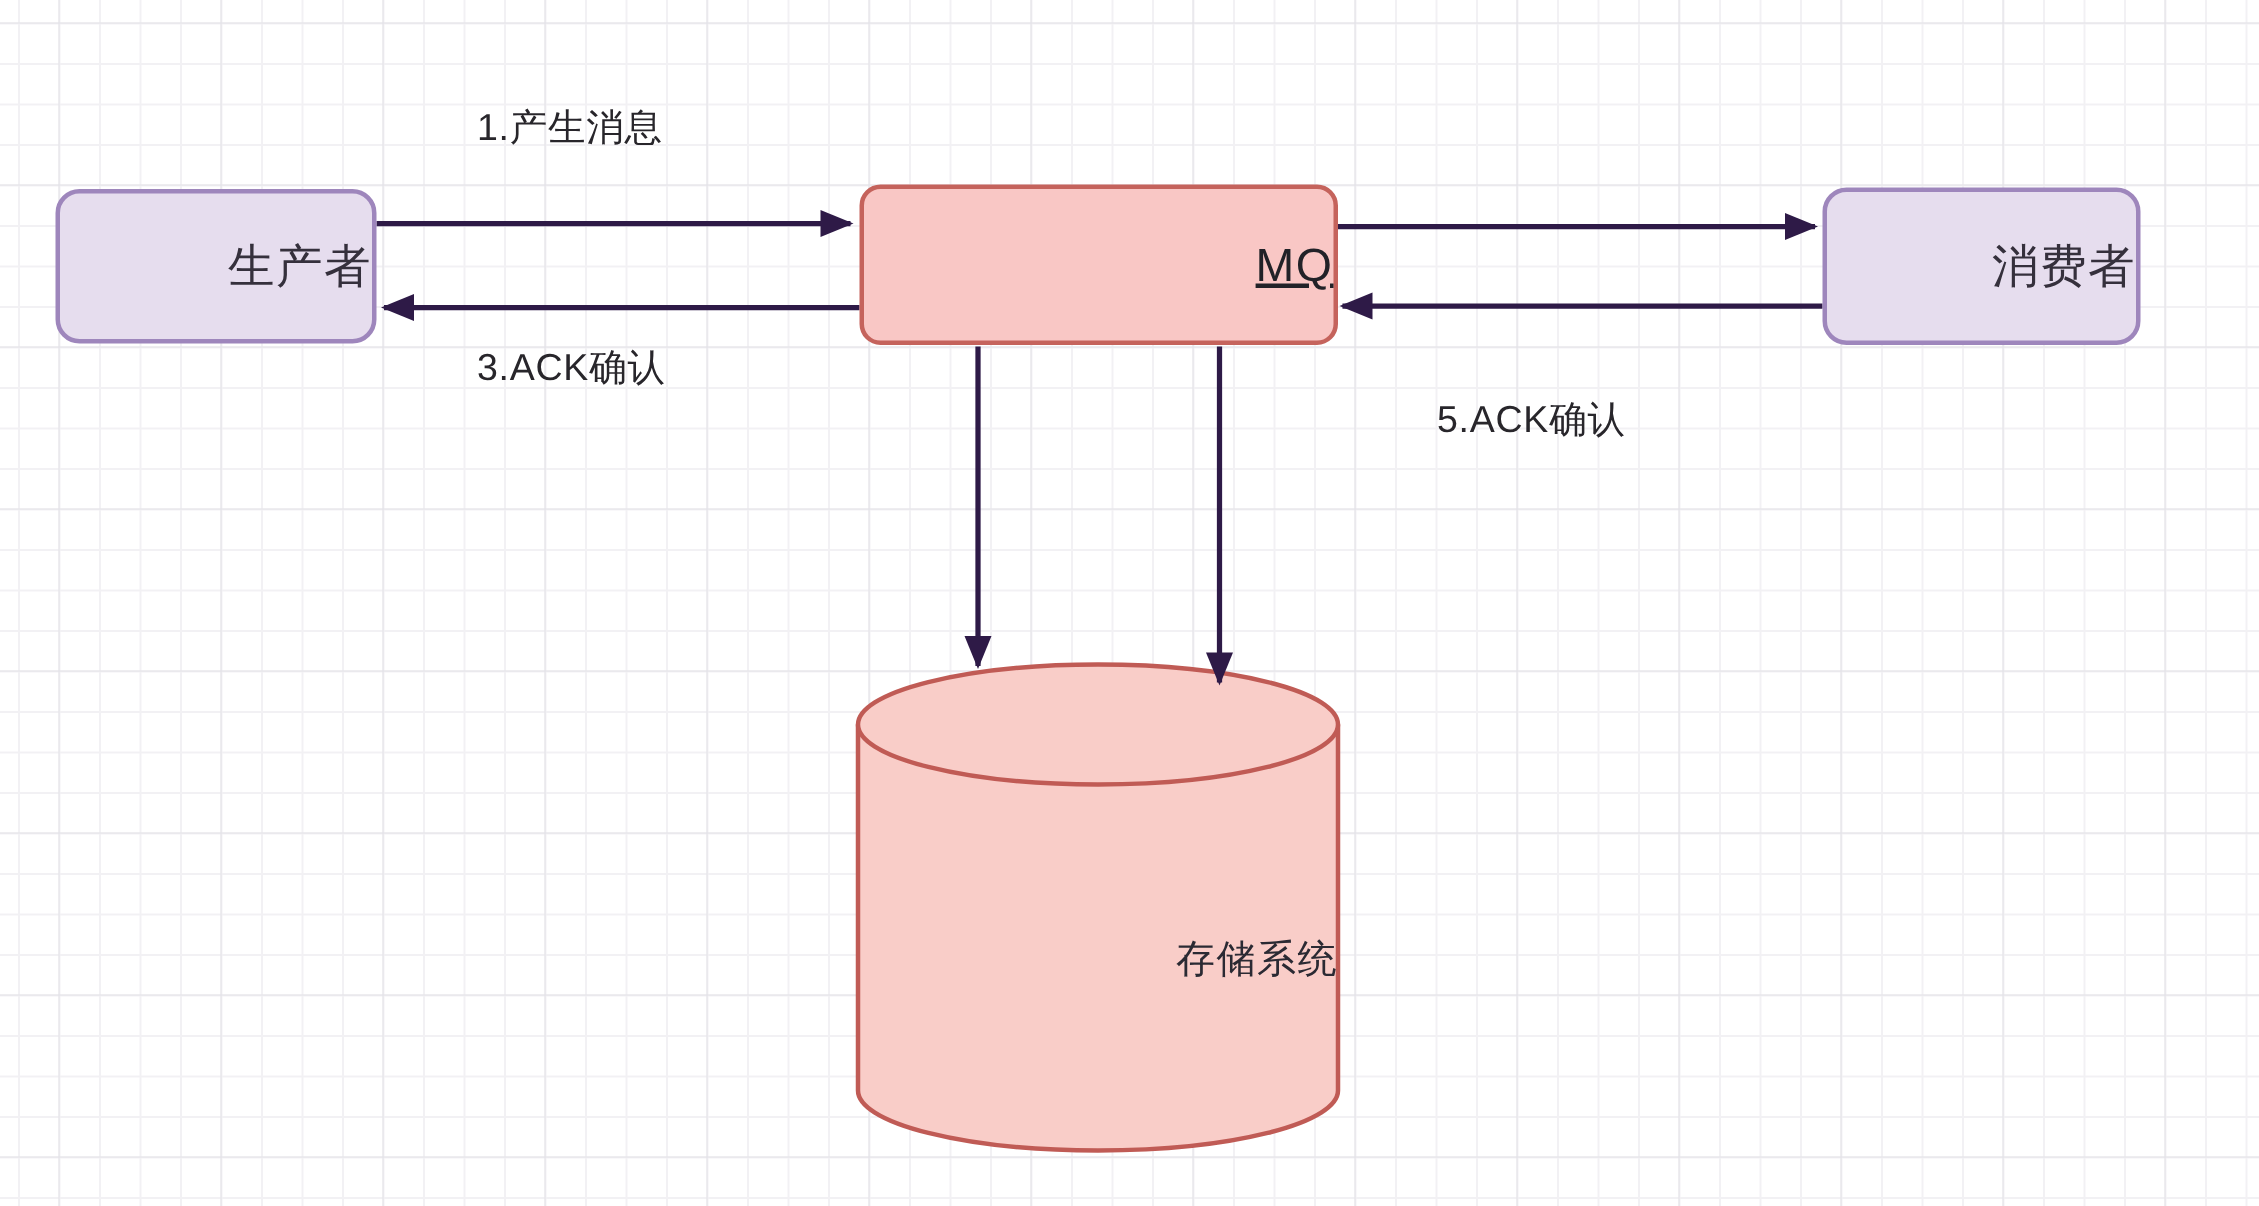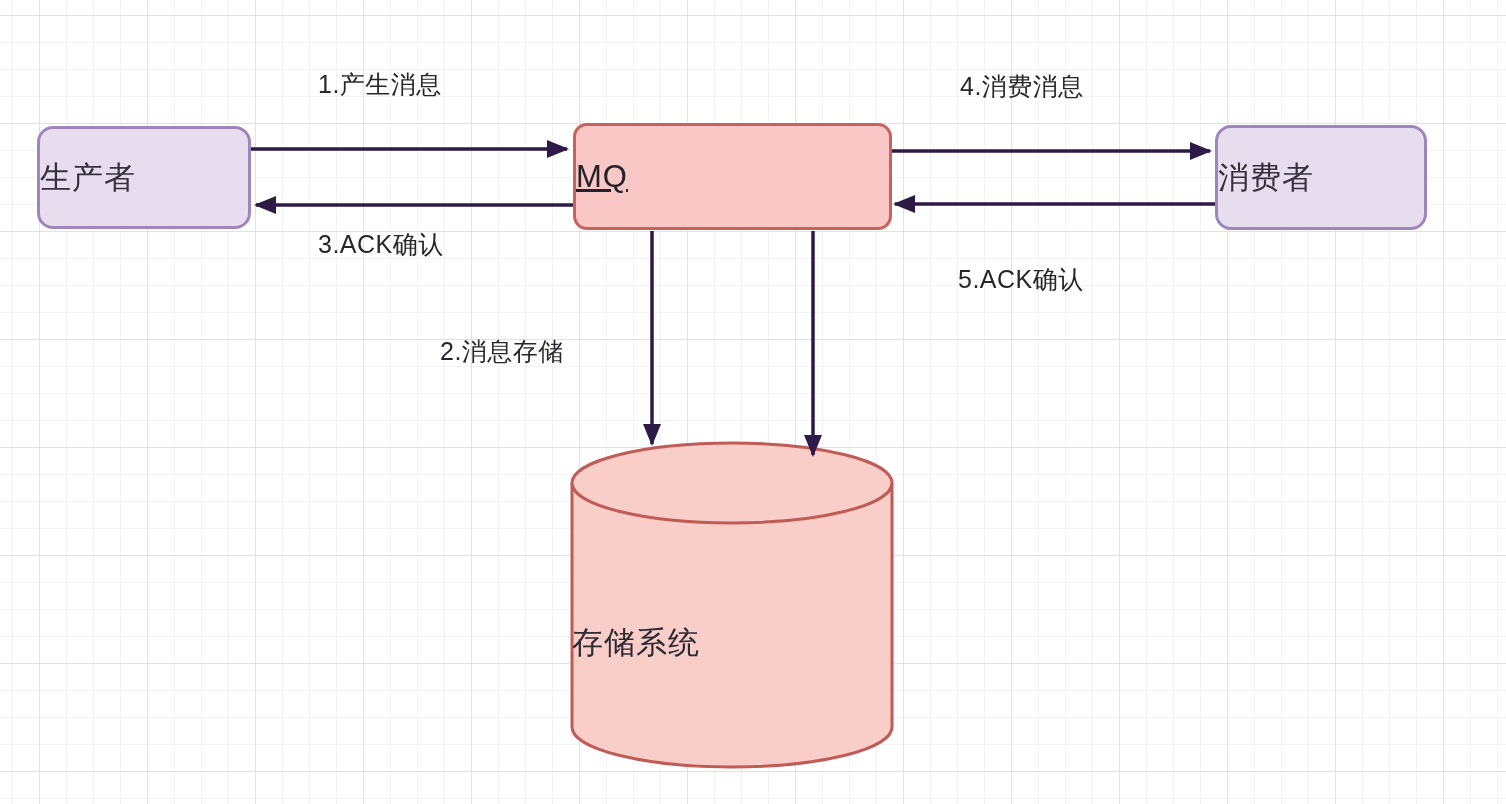--- a/index.html
+++ b/index.html
@@ -27,21 +27,21 @@
     inset: 0;
     width: 1506px;
     height: 804px;
     pointer-events: none;
   }
   .node {
     position: absolute;
     box-sizing: border-box;
     display: flex;
     align-items: center;
-    justify-content: flex-start;
+    justify-content: flex-end;
     border-radius: 16px;
     font-size: 31px;
     color: #35303c;
     letter-spacing: 1px;
   }
   .node-lavender {
     background: #e6ddee;
     border: 3px solid #9e86bc;
   }
   .node-pink {
@@ -62,22 +62,22 @@
   .lbl-ack-producer { left: 318px; top: 228px; }
   .lbl-consume      { left: 960px; top: 70px;  }
   .lbl-ack-mq       { left: 958px; top: 231px; margin-top: 32px; }
   .lbl-store        { left: 440px; top: 335px; }
   .lbl-delete       { left: 864px; top: 335px; }
   .storage-label {
     position: absolute;
     left: 572px;
     top: 622px;
     width: 320px;
-    text-align: left;
-    font-size: 31px;
+    text-align: right;
+    font-size: 26px;
     color: #2b2a33;
     letter-spacing: 1px;
   }
 </style>
 </head>
 <body>
 
 <div class="canvas">
 
   <svg class="layer" viewBox="0 0 1506 804">
@@ -109,17 +109,15 @@
   </div>
 
   <div class="node node-lavender node-consumer">
     <span>消费者</span>
   </div>
 
   <div class="storage-label">存储系统</div>
 
   <div class="edge-label lbl-produce">1.产生消息</div>
   <div class="edge-label lbl-ack-producer">3.ACK确认</div>
-  <div class="edge-label lbl-consume">4.消费消息</div>
   <div class="edge-label lbl-ack-mq">5.ACK确认</div>
-  <div class="edge-label lbl-store">2.消息存储</div>
 
 </div>
 
 </body></html>

